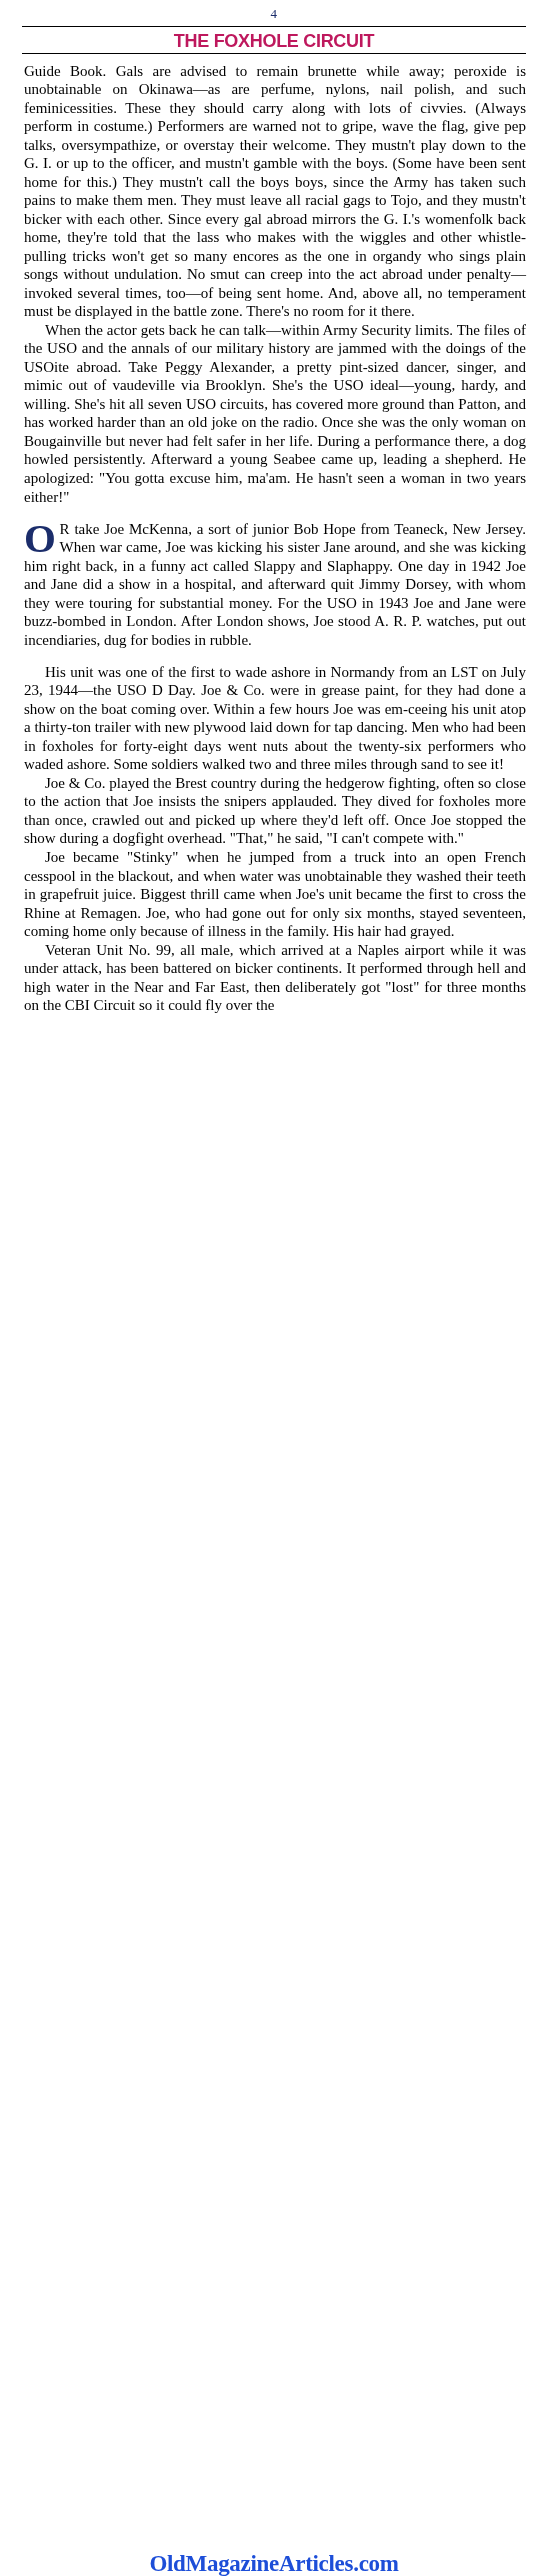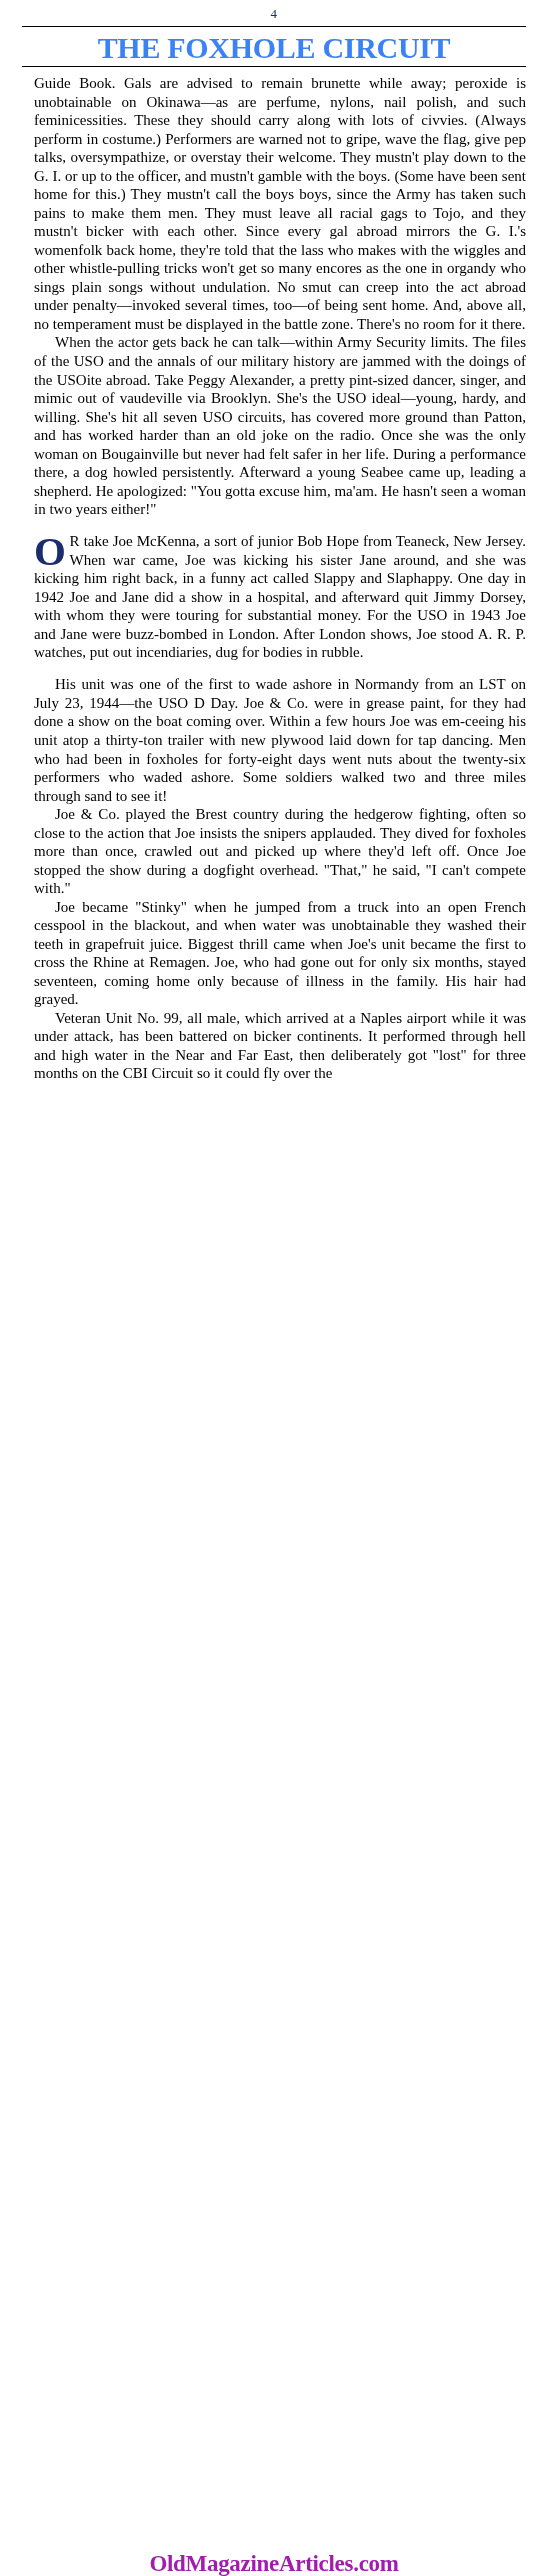--- a/index.html
+++ b/index.html
@@ -28,42 +28,42 @@
     color: #1b2d6b;
     margin: 6.2px 0 0 0;
     letter-spacing: 0.3px;
   }
   .rule-top {
     border-top: 1.9px solid #000;
     margin: 3.7px 0 0 0;
   }
   .headline {
     text-align: center;
-    font-family: Liberation Serif, serif;
+    font-family: Liberation Sans, sans-serif;
     font-weight: bold;
-    font-size: 30px;
+    font-size: 18px;
     letter-spacing: -0.3px;
     line-height: 1.05;
     margin: 5px 0 2.5px 0;
-    color: #3b82f6;
+    color: #be185d;
   }
   .rule-under {
     border-bottom: 0.6px solid #000;
     margin: 1.2px 0 7.4px 0;
   }
   .body-col {
     text-align: justify;
     font-size: 15px;
     line-height: 1.235;
     font-family: "Liberation Serif", serif;
     -webkit-hyphens: auto;
     hyphens: auto;
   }
   .body-col p {
-    margin: 0 0 0 12px;
+    margin: 0 0 0 2px;
     text-indent: 21px;
     text-align: justify;
   }
   .body-col p.noindent {
     text-indent: 0;
   }
   .gap {
     height: 13.6px;
   }
   
@@ -84,21 +84,21 @@
   }
   .footer-brand {
     position: absolute;
     left: 0;
     right: 0;
     bottom: 5px;
     text-align: center;
     font-family: "Liberation Serif", serif;
     font-weight: bold;
     font-size: 23px;
-    color: #a21caf;
+    color: #1d4ed8;
     letter-spacing: -0.3px;
   }
   .footer-spacer {
     height: 43px;
   }
 </style>
 </head>
 <body>
 
 <div class="page">

